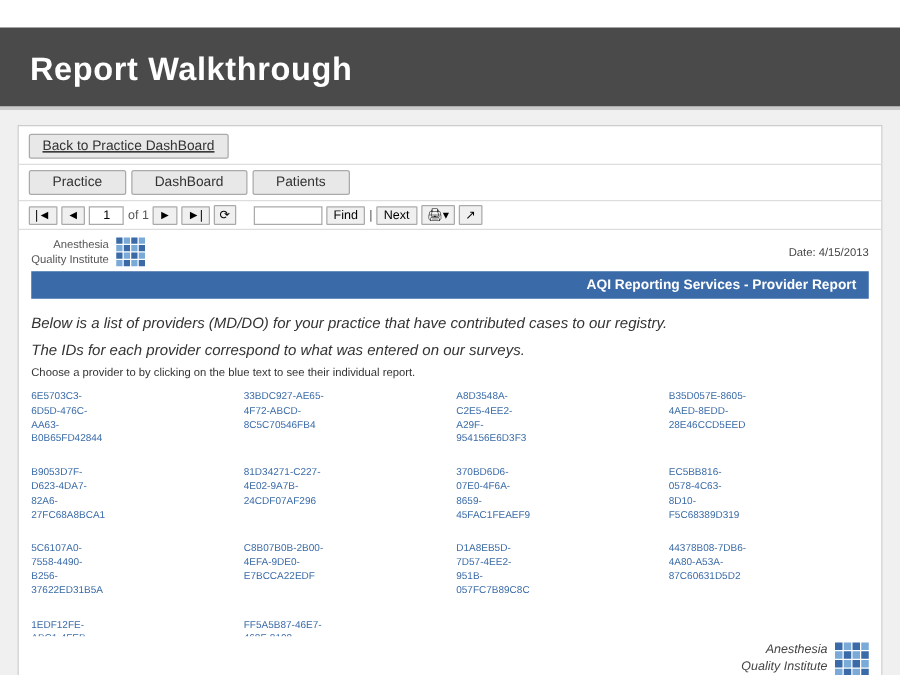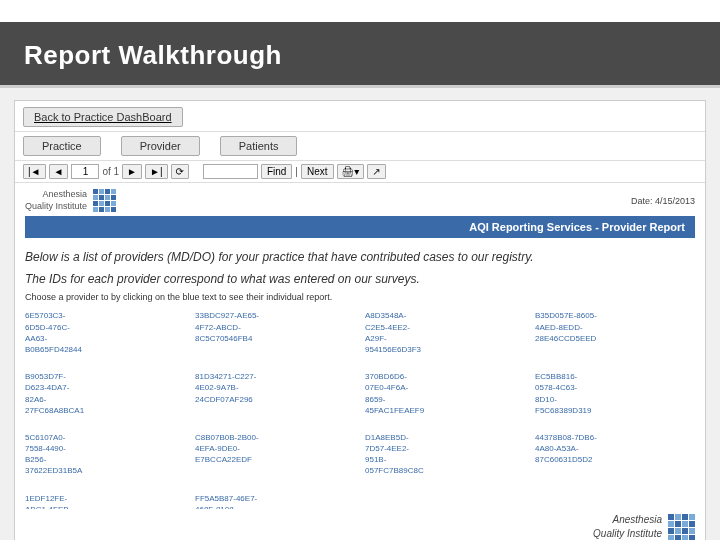--- a/index.html
+++ b/index.html
@@ -62,21 +62,21 @@
       color: #333333;
       border-radius: 2px;
     }
 
     
     .tab-row {
       display: flex;
       align-items: flex-start;
       padding: 4px 8px;
       border-bottom: 1px solid #dddddd;
-      gap: 20px;
+      gap: 4px;
     }
     .tab-btn {
       background: #e8e8e8;
       border: 1px solid #aaaaaa;
       padding: 3px 18px;
       font-size: 11px;
       cursor: pointer;
       color: #333333;
       border-radius: 2px;
       min-width: 70px;
@@ -266,21 +266,21 @@
 
 <div class="content">
   <div class="inner-panel">
 
     <div class="toolbar">
       <button class="btn-back">Back to Practice DashBoard</button>
     </div>
 
     <div class="tab-row">
       <button class="tab-btn">Practice</button>
-      <button class="tab-btn">Provider</button>
+      <button class="tab-btn">DashBoard</button>
       <button class="tab-btn">Patients</button>
     </div>
 
     <div class="nav-row">
       <button class="nav-btn">|◄</button>
       <button class="nav-btn">◄</button>
       <input class="nav-input" type="text" value="1" style="">
       <span class="nav-text">of 1</span>
       <button class="nav-btn">►</button>
       <button class="nav-btn">►|</button>

